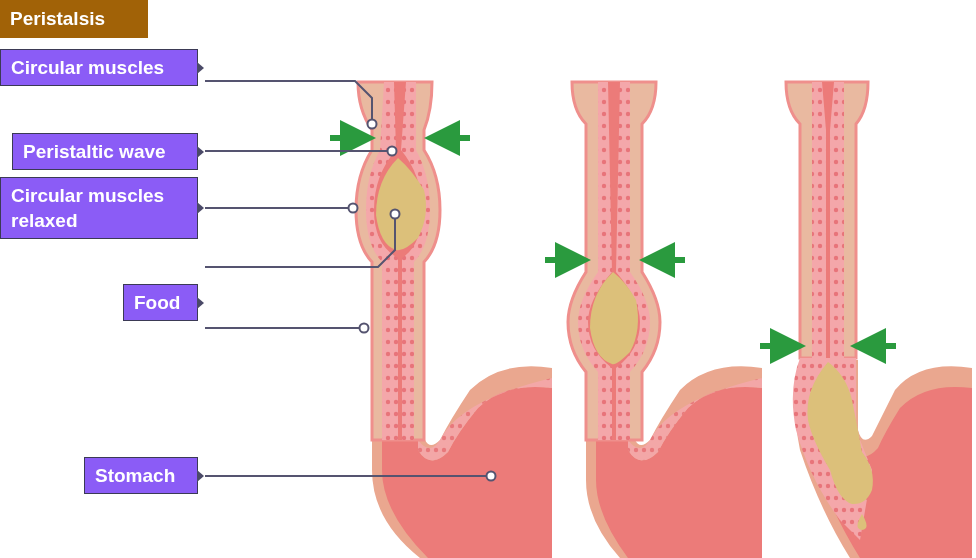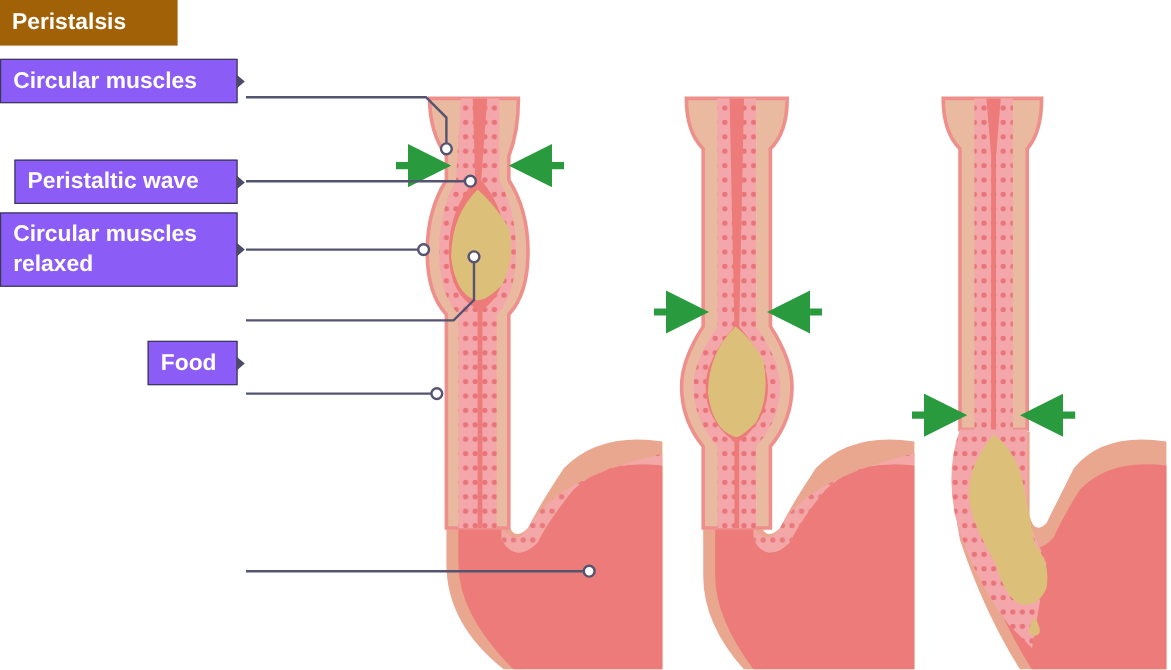--- a/index.html
+++ b/index.html
@@ -104,14 +104,17 @@
   <div class="label" style="left:0;top:177px;width:198px;">
     <div>Circular muscles</div>
     <div>relaxed</div>
   </div>
 
   <div class="label" style="left:123px;top:248px;width:75px;margin-top:36px;">
     <span>Food</span>
   </div>
 
 
+  <div class="label" style="left:84px;top:457px;width:114px;">
+    <span>Stomach</span>
+  </div>
 
 </div>
 
 </body></html>

